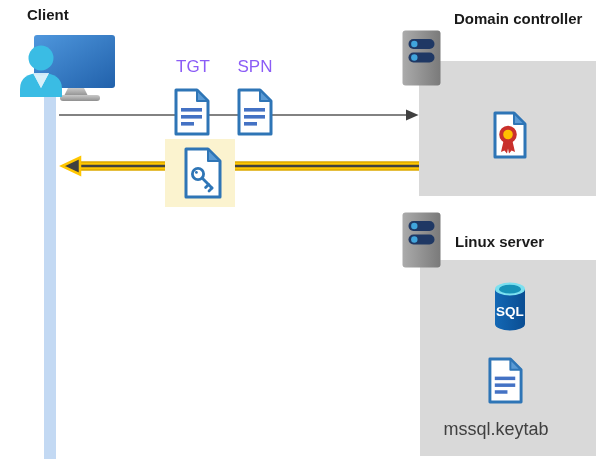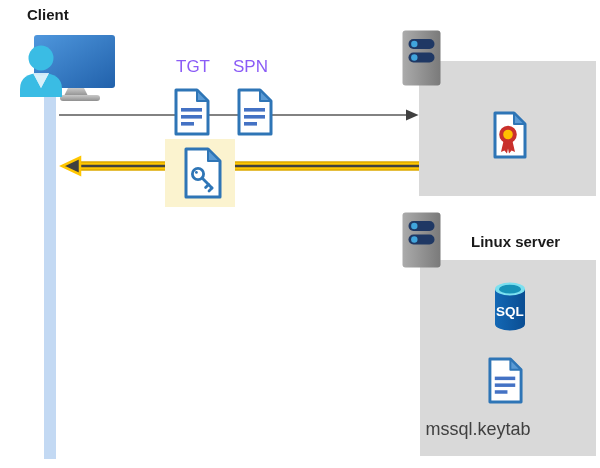--- a/index.html
+++ b/index.html
@@ -56,21 +56,21 @@
     </g>
     <g>
       <path d="M8 65 L8 57 Q8 41 29 41 Q50 41 50 57 L50 65 Z" fill="#3abce4"></path>
       <polygon points="21,41 37,41 29,56" fill="#cfeaf8"></polygon>
       <path d="M21 41 Q29 46 37 41 L29 56 Z" fill="#d8f0fa"></path>
       <circle cx="29" cy="26" r="12.5" fill="#3abce4"></circle>
     </g>
   </svg>
 
   <div class="abs small-label" style="left:172px;top:57px;width:42px;text-align:center;">TGT</div>
-  <div class="abs small-label" style="left:233px;top:57px;width:44px;text-align:left;">SPN</div>
+  <div class="abs small-label" style="left:233px;top:57px;width:44px;text-align:center;">SPN</div>
 
   <svg class="abs" style="left:173px;top:88px;" width="38" height="48" viewBox="0 0 38 48">
     <path d="M3 2 H24 L35 13 V46 H3 Z" fill="#ffffff" stroke="#2e75b6" stroke-width="3" stroke-linejoin="round"></path>
     <polygon points="24,2 24,13 35,13" fill="#5b9bd5" stroke="#2e75b6" stroke-width="2" stroke-linejoin="round"></polygon>
     <rect x="8" y="20" width="21" height="3.6" fill="#4472c4"></rect>
     <rect x="8" y="27" width="21" height="3.6" fill="#4472c4"></rect>
     <rect x="8" y="34" width="13" height="3.6" fill="#4472c4"></rect>
   </svg>
 
   <svg class="abs" style="left:236px;top:88px;" width="38" height="48" viewBox="0 0 38 48">
@@ -87,20 +87,21 @@
     <polygon points="25,2 25,14 37,14" fill="#5b9bd5" stroke="#2e75b6" stroke-width="2" stroke-linejoin="round"></polygon>
     <g stroke="#2e75b6" stroke-width="2.8" fill="none" stroke-linecap="round">
       <circle cx="15" cy="27" r="5.6"></circle>
       <line x1="19.6" y1="31.6" x2="29" y2="41"></line>
       <line x1="25.6" y1="37.6" x2="22.6" y2="40.6"></line>
       <line x1="29" y1="41" x2="26" y2="44"></line>
     </g>
     <circle cx="13.4" cy="25.4" r="1.4" fill="#2e75b6"></circle>
   </svg>
 
+  <div class="abs title" style="left:454px;top:6px;width:140px;">Domain controller</div>
   <div class="abs gray-box" style="left:419px;top:61px;width:177px;height:135px;"></div>
 
   <svg class="abs" style="left:402px;top:30px;" width="39" height="56" viewBox="0 0 39 56">
     <defs>
       <linearGradient id="srv1" x1="0" y1="0" x2="1" y2="0">
         <stop offset="0" stop-color="#ababab"></stop>
           <stop offset="1" stop-color="#7a7a7a"></stop>
       </linearGradient>
     </defs>
     <rect x="0.5" y="0.5" width="38" height="55" rx="3" fill="url(#srv1)"></rect>
@@ -114,21 +115,21 @@
     <path d="M3 2 H22 L33 13 V46 H3 Z" fill="#ffffff" stroke="#2e75b6" stroke-width="3" stroke-linejoin="round"></path>
     <polygon points="22,2 22,13 33,13" fill="#5b9bd5" stroke="#2e75b6" stroke-width="2" stroke-linejoin="round"></polygon>
     <g>
       <polygon points="12,28 17.5,30 15,42.5 12.4,39.6 9,41" fill="#c9302c"></polygon>
       <polygon points="20,28 14.5,30 17,42.5 19.6,39.6 23,41" fill="#c9302c"></polygon>
       <circle cx="16" cy="23.5" r="6.8" fill="#ffc000" stroke="#c9302c" stroke-width="4"></circle>
     </g>
   </svg>
 
   <div class="abs gray-box" style="left:420px;top:260px;width:176px;height:196px;"></div>
-  <div class="abs title" style="left:455px;top:229px;margin-left:16px;">Linux server</div>
+  <div class="abs title" style="left:455px;top:229px;">Linux server</div>
 
   <svg class="abs" style="left:402px;top:212px;" width="39" height="56" viewBox="0 0 39 56">
     <defs>
       <linearGradient id="srv2" x1="0" y1="0" x2="1" y2="0">
         <stop offset="0" stop-color="#ababab"></stop>
           <stop offset="1" stop-color="#7a7a7a"></stop>
       </linearGradient>
     </defs>
     <rect x="0.5" y="0.5" width="38" height="55" rx="3" fill="url(#srv2)"></rect>
     <rect x="6.5" y="9" width="26" height="10" rx="5" fill="#1f3864"></rect>
@@ -151,15 +152,15 @@
   </svg>
 
   <svg class="abs" style="left:487px;top:357px;" width="37" height="47" viewBox="0 0 38 48">
     <path d="M3 2 H24 L35 13 V46 H3 Z" fill="#ffffff" stroke="#2e75b6" stroke-width="3" stroke-linejoin="round"></path>
     <polygon points="24,2 24,13 35,13" fill="#5b9bd5" stroke="#2e75b6" stroke-width="2" stroke-linejoin="round"></polygon>
     <rect x="8" y="20" width="21" height="3.6" fill="#4472c4"></rect>
     <rect x="8" y="27" width="21" height="3.6" fill="#4472c4"></rect>
     <rect x="8" y="34" width="13" height="3.6" fill="#4472c4"></rect>
   </svg>
 
-  <div class="abs keytab-label" style="left:402px;top:419px;width:152px;">mssql.keytab</div>
+  <div class="abs keytab-label" style="left:420px;top:419px;width:152px;">mssql.keytab</div>
 
 </div>
 
 </body></html>

